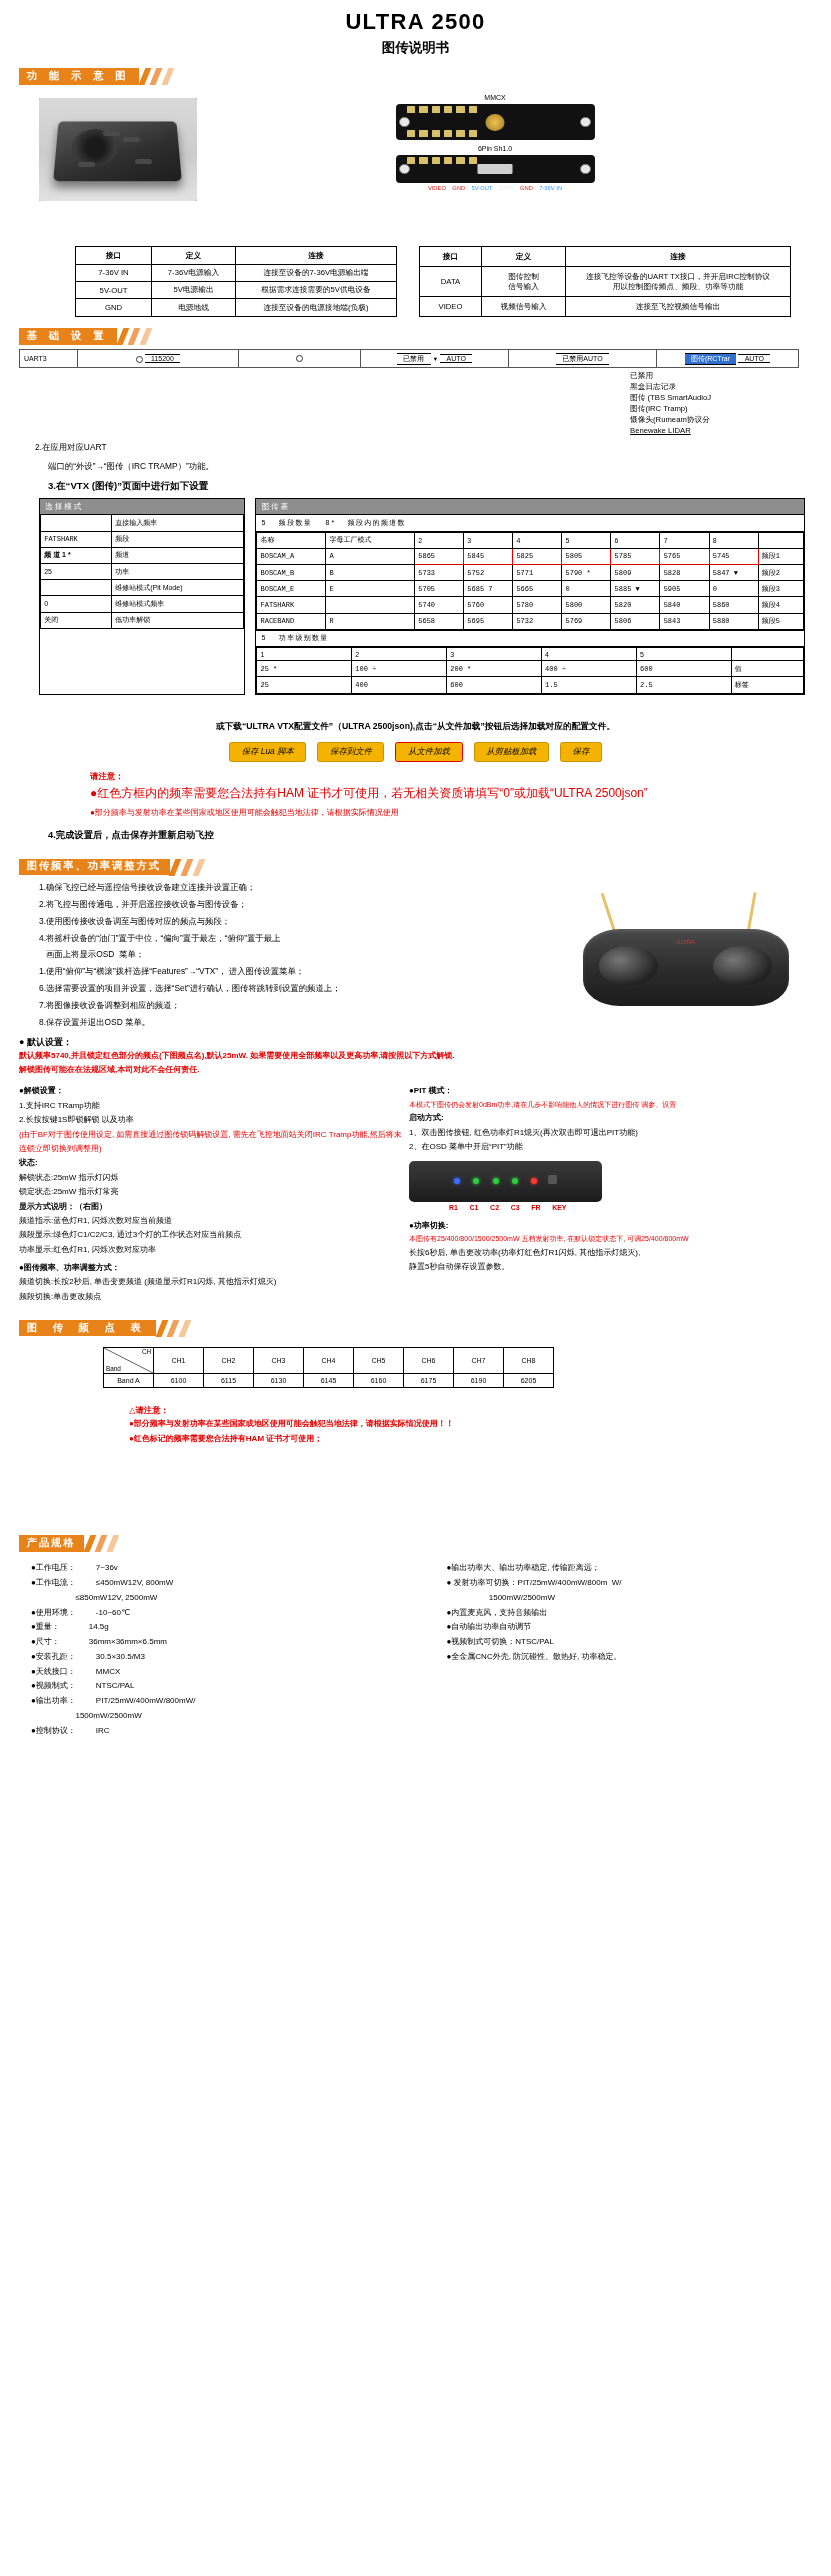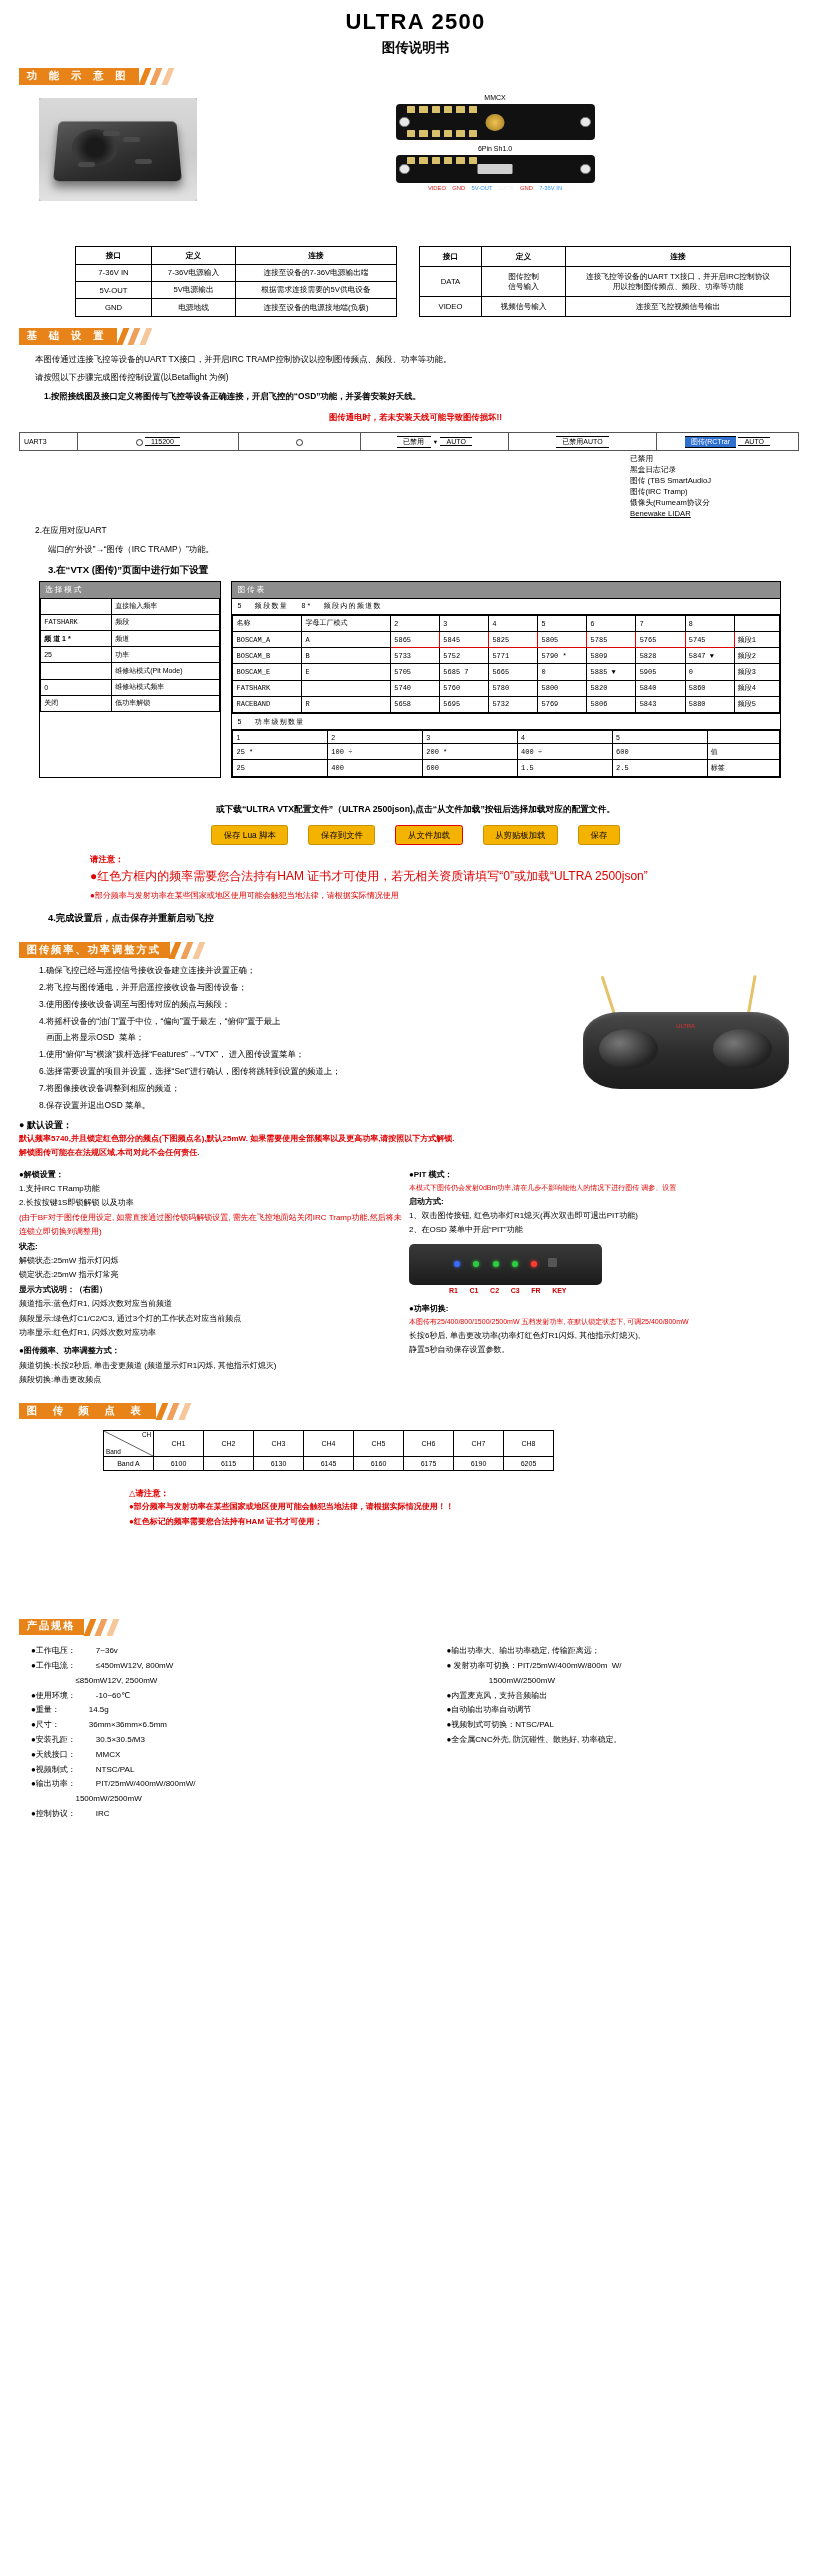--- a/index.html
+++ b/index.html
@@ -66,21 +66,21 @@
   .bfrow td { border:0.6px solid #555; font-size:7px; padding:2.6px 3.9px; vertical-align:middle;}
   .ulbox { border-top:0.6px solid #000; border-bottom:0.6px solid #000; display:inline-block; padding:0 6.4px;}
   .radio { display:inline-block; width:7px;height:7px;border:0.6px solid #333;border-radius:50%; vertical-align:middle;}
 
   
   .vtx-table { border-collapse:collapse; width:100%;}
   .vtx-table td { border:0.6px solid #000; font-size:7px; padding:2.6px 3.2px;}
   .gray-head { background:#8e8e8e; color:#fff; font-size:7.7px; padding:2.6px 5.1px; border:0.6px solid #000; letter-spacing:1.9px;}
 
   
-  .btnrow { display:flex; gap:20px; justify-content:center; margin: 9px 0 5.1px 0; }
+  .btnrow { display:flex; gap:11px; justify-content:center; margin: 9px 0 5.1px 0; font-style: italic; }
   .btn {
     background:#F5B301; border:0.6px solid #c89100; border-radius:2.6px;
     padding:3.9px 11.6px; font-size:8.4px; color:#000; font-weight:normal;
   }
   .btn.hl { background:#F5B301; border:1.3px solid #e00000; }
 
   
   .freq-wrap { margin: 6.4px 0 0 103px; }
   .freq-table td, .freq-table th { border:0.6px solid #000; font-size:7px; padding:3.2px 5.8px; text-align:center;}
   .freq-table { border-collapse:collapse; }
@@ -269,26 +269,20 @@
       </tr>
     </tbody>
       </table>
   </div>
 
   
   <div class="sec-head">
     <span class="bar">基 础 设 置</span><span class="slashes"><i></i><i></i><i></i></span>
   </div>
 
-  <div class="btext">
-    <div class="para">本图传通过连接飞控等设备的UART  TX接口，并开启IRC  TRAMP控制协议以控制图传频点、频段、功率等功能。</div>
-    <div class="para">请按照以下步骤完成图传控制设置(以Betaflight  为例)</div>
-    <div class="para bold" style="margin-left:44px">1.按照接线图及接口定义将图传与飞控等设备正确连接，开启飞控的“OSD”功能，并妥善安装好天线。</div>
-    <div class="redb" style="text-align:center;margin:5.1px 0 6.4px 0">图传通电时，若未安装天线可能导致图传损坏!!</div>
-  </div>
 
   
   <table class="bfrow">
     <tbody>
         <tr>
       <td style="width:58px">UART3</td>
       <td style="width:161px;text-align:center">
         <span class="radio"></span>
         <span class="ulbox">115200</span>
       </td>
@@ -323,21 +317,21 @@
 
   <div class="btext" style="margin-top:3.9px">
     <div class="para">2.在应用对应UART</div>
     <div class="para" style="margin-left:48px">端口的“外设”→“图传（IRC  TRAMP）”功能。</div>
     <div class="para bold" style="margin-left:48px;font-size:9.6px">3.在“VTX  (图传)”页面中进行如下设置</div>
   </div>
 
   
   <div style="display:flex;gap:10.3px;margin-left:39px;margin-top:2.6px;">
 
-    <div style="width:182px;border:0.6px solid #000">
+    <div style="width:206px;border:0.6px solid #000">
       <div class="gray-head" style="border:none">选择模式</div>
       <table class="vtx-table">
         <tbody>
             <tr>
               <td style="width:71px"></td>
               <td>直接输入频率</td>
             </tr>
         <tr>
               <td class="mono">FATSHARK</td>
               <td>频段</td>

